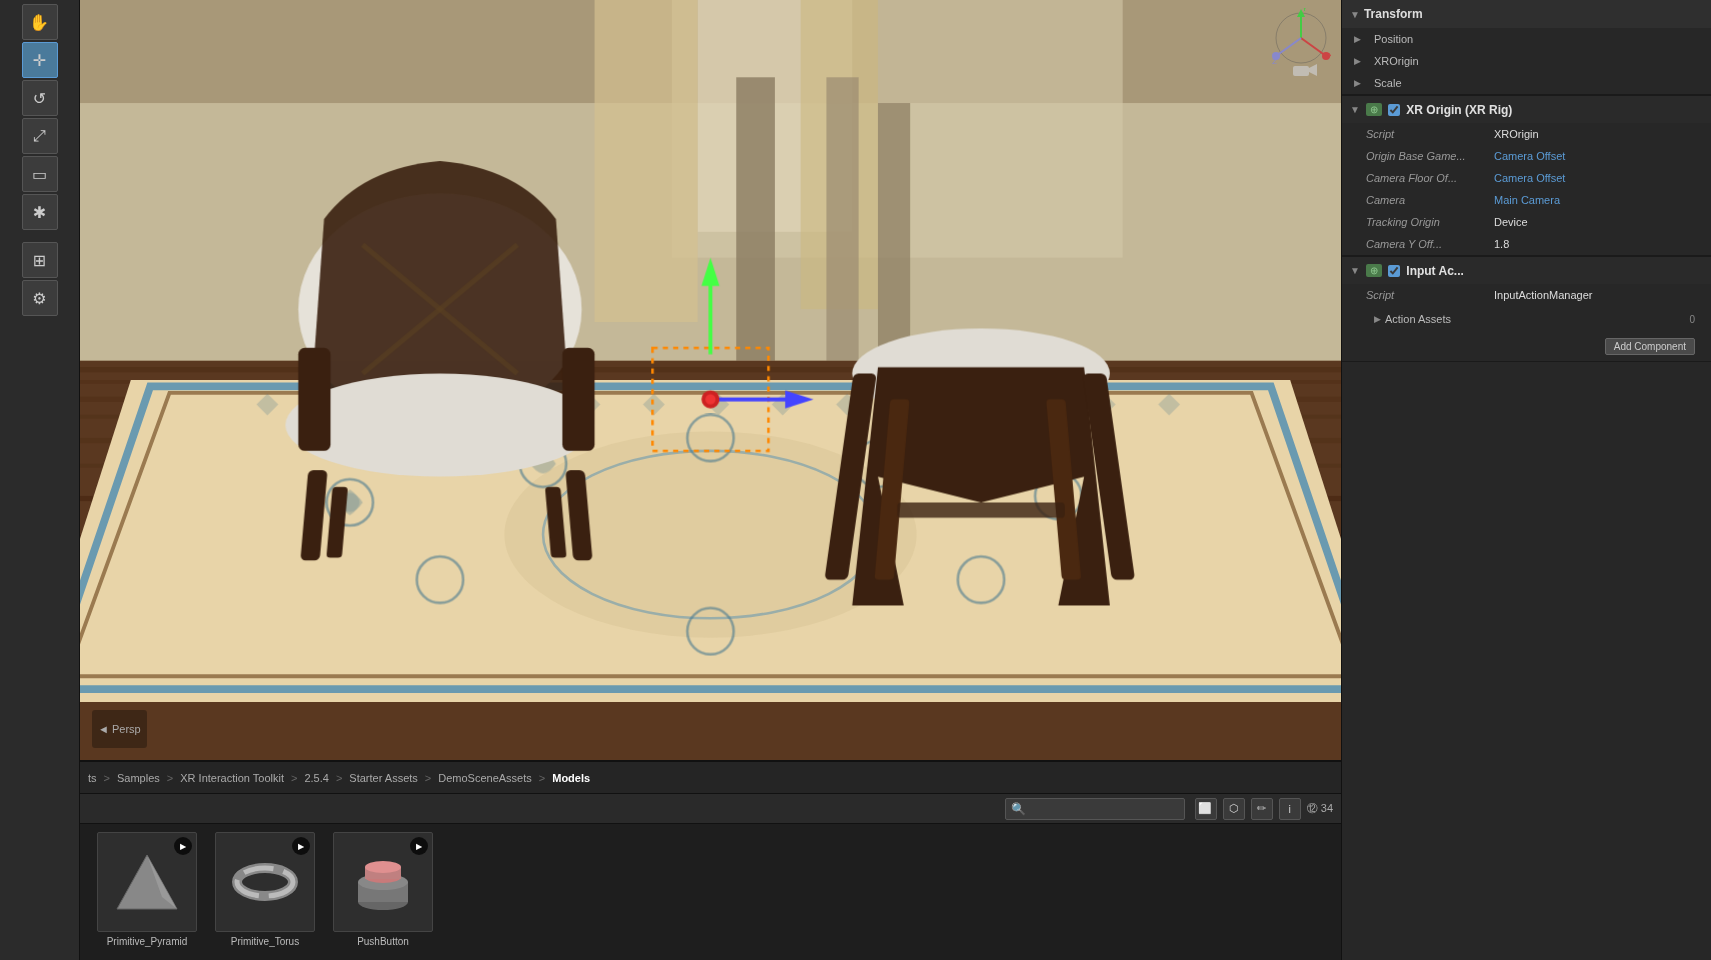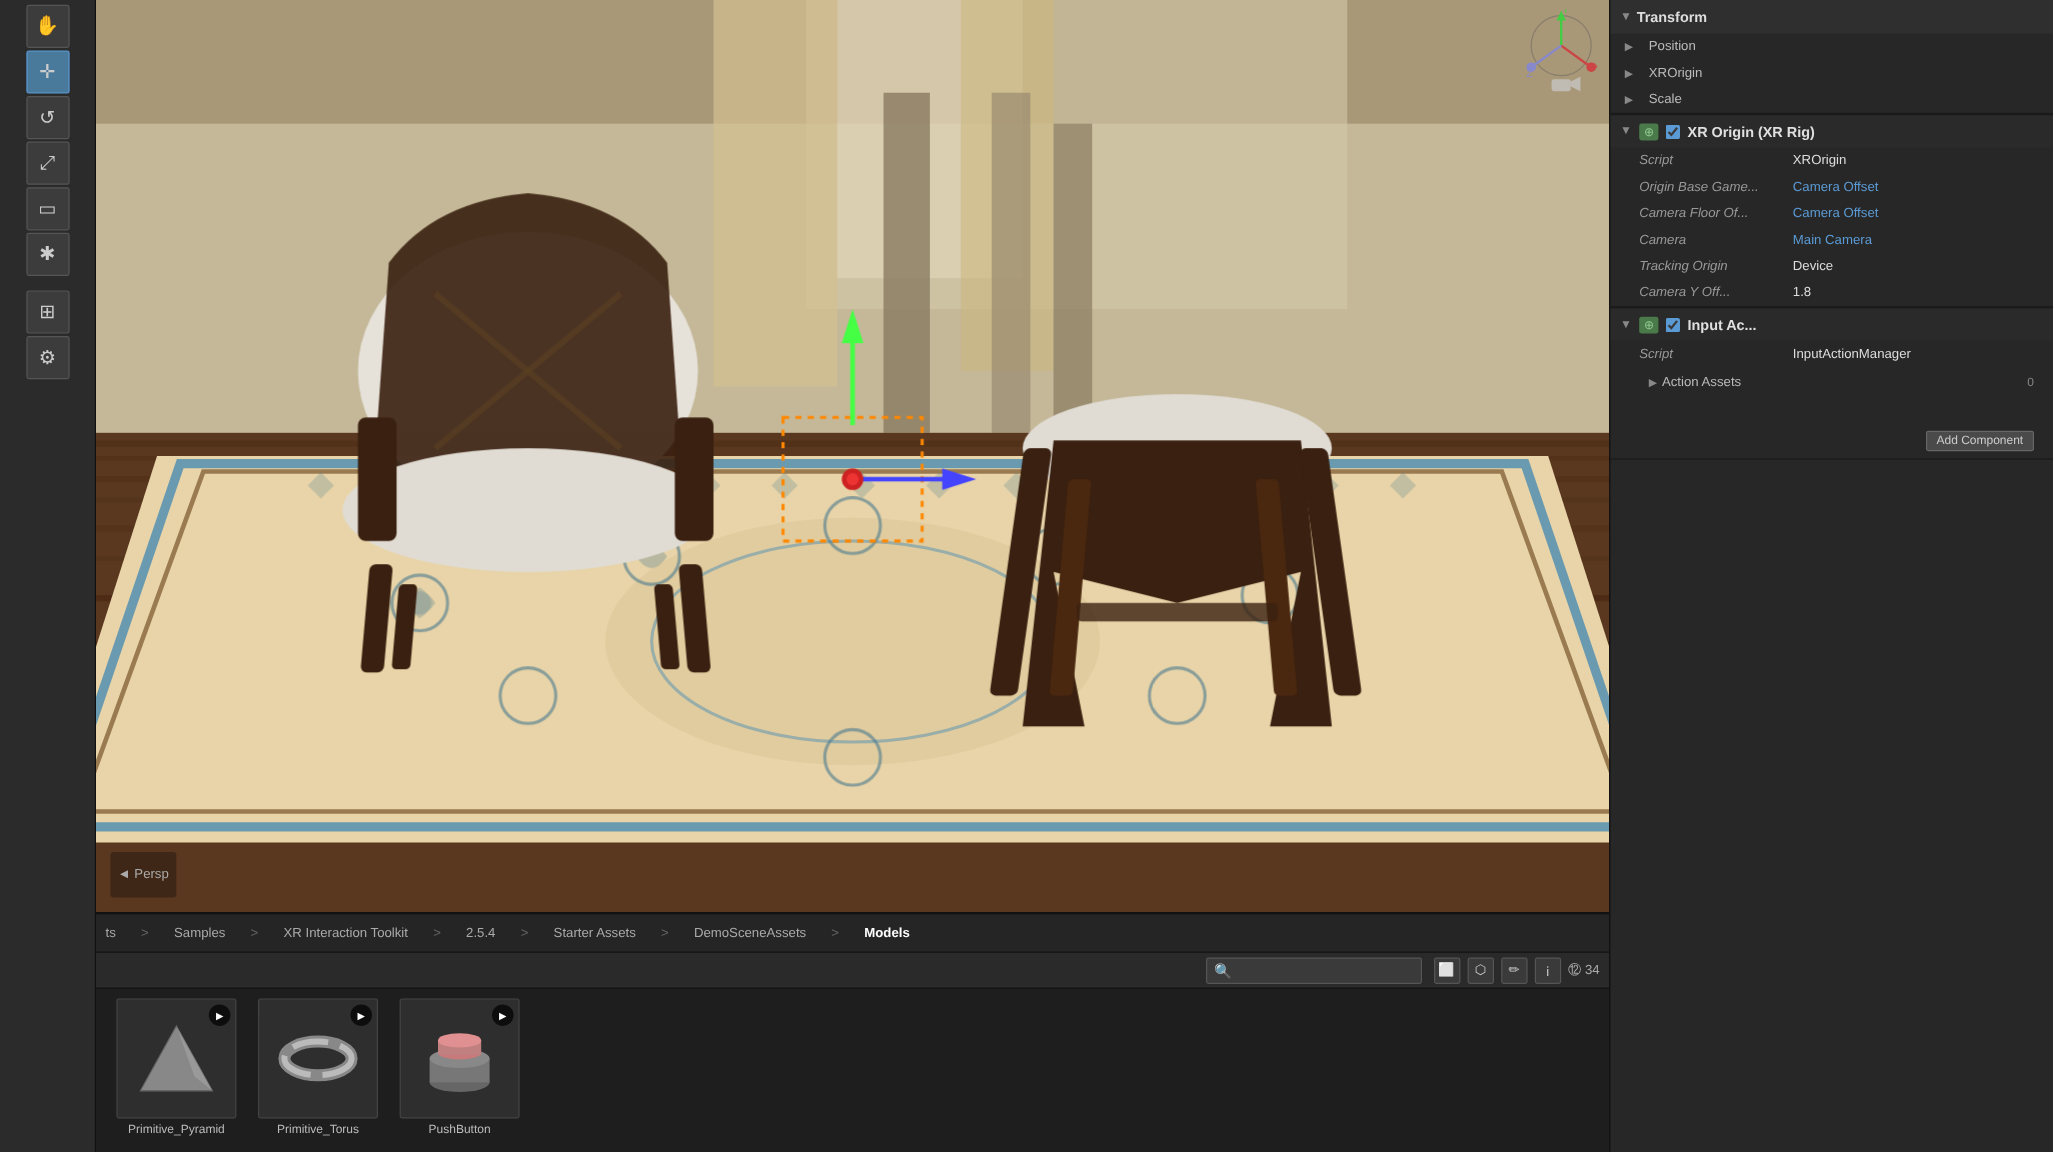--- a/index.html
+++ b/index.html
@@ -87,21 +87,21 @@
       flex-direction: column;
     }
 
     #breadcrumb-bar {
       height: 32px;
       background: #252525;
       border-bottom: 1px solid #111;
       display: flex;
       align-items: center;
       padding: 0 8px;
-      gap: 17px;
+      gap: 3px;
     }
     .breadcrumb-item {
       color: #aaa;
       font-size: 11px;
       cursor: pointer;
     }
     .breadcrumb-sep {
       color: #666;
       margin: 0 4px;
       font-size: 11px;
@@ -308,21 +308,20 @@
 
     .btn-small {
       background: #4a4a4a;
       border: 1px solid #666;
       border-radius: 2px;
       color: #ccc;
       font-size: 10px;
       padding: 2px 8px;
       cursor: pointer;
       margin-left: auto;
-      margin-top: 21px;
     }
 
     
     #scene-canvas {
       width: 100%;
       height: 100%;
     }
 
     .zoom-label {
       color: #aaa;

